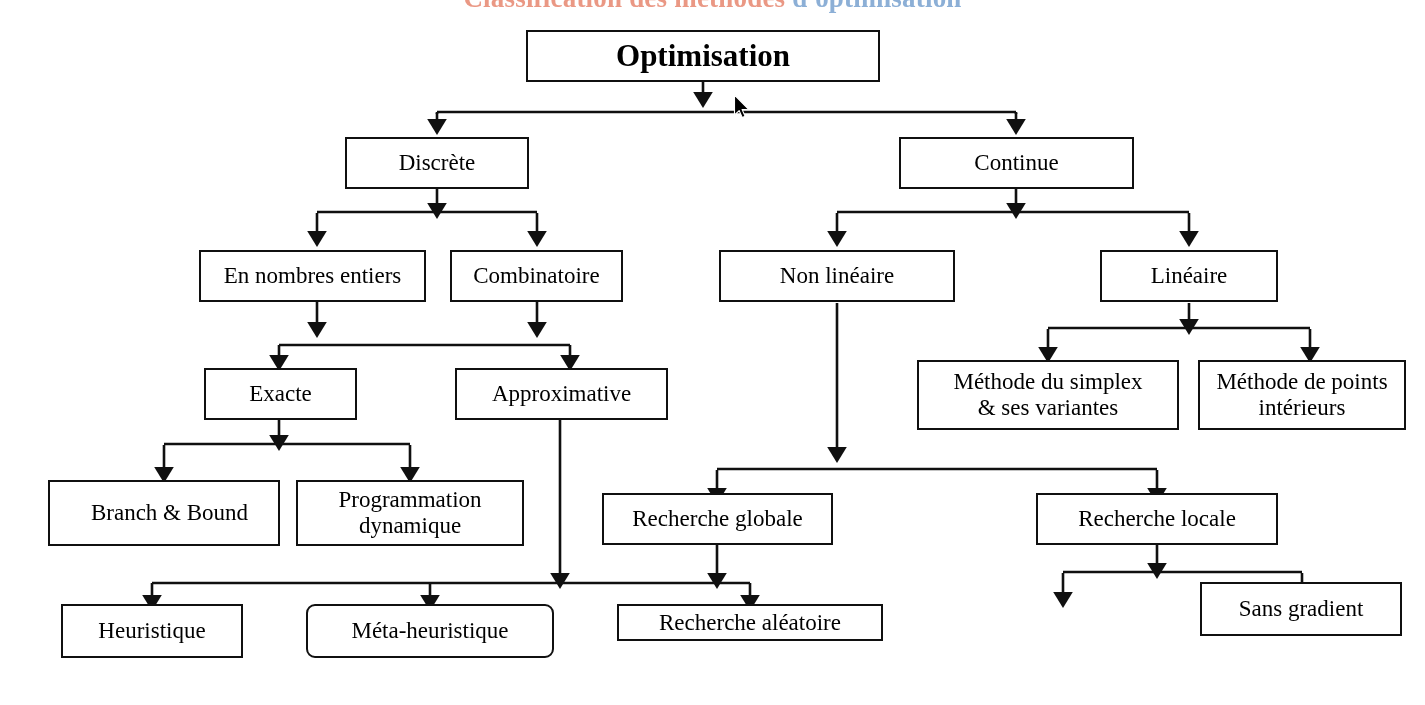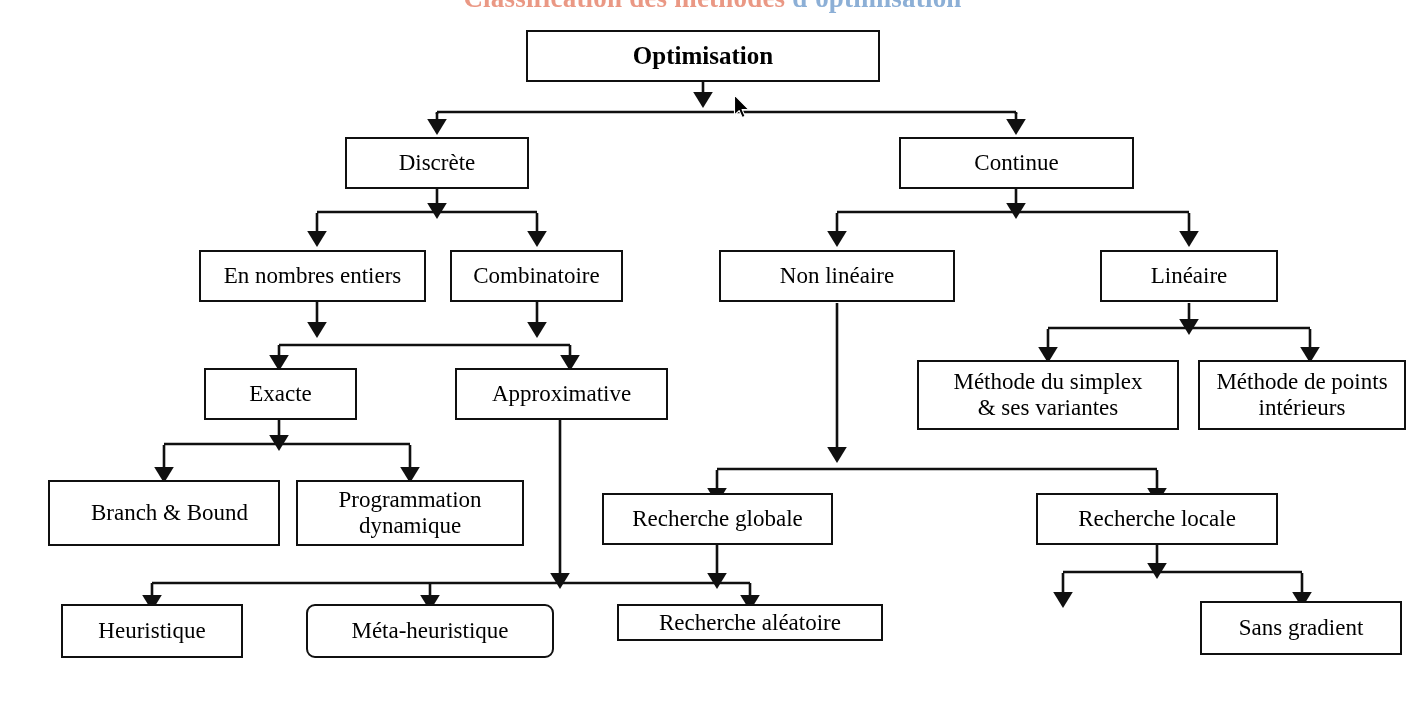--- a/index.html
+++ b/index.html
@@ -49,21 +49,21 @@
     justify-content: center;
     text-align: center;
     font-size: 23px;
     line-height: 1.12;
     color: #000000;
     padding: 0 6px;
     z-index: 3;
   }
   .node.root {
     font-weight: bold;
-    font-size: 25px;
+    font-size: 31px;
   }
   .node .lbl { display: block; }
 
   #cursor {
     position: absolute;
     left: 733px;
     top: 94px;
     width: 18px;
     height: 26px;
     z-index: 9;
@@ -193,21 +193,21 @@
 
   <div class="node" style="left:61px; top:604px; width:182px; height:54px;">
     <span class="lbl">Heuristique</span>
   </div>
   <div class="node" style="left:306px; top:604px; width:248px; height:54px;border-radius:9px;">
     <span class="lbl">Méta-heuristique</span>
   </div>
   <div class="node" style="left:617px; top:604px; width:266px; height:37px;">
     <span class="lbl">Recherche aléatoire</span>
   </div>
-  <div class="node" style="left:1200px; top:601px; width:202px; height:54px;">
+  <div class="node" style="left:1200px; top:582px; width:202px; height:54px;">
     <span class="lbl">Sans gradient</span>
   </div>
 
   <svg id="cursor" viewBox="0 0 18 26" xmlns="http://www.w3.org/2000/svg" style="left: 733px; top: 94px;">
     <path d="M1.5,1 L1.5,21 L6.2,16.6 L9.3,23.6 L12.1,22.3 L9.1,15.6 L15.4,15.2 Z" fill="#000000" stroke="#ffffff" stroke-width="1.1" stroke-linejoin="round"></path>
   </svg>
 
 </div>
 
 </body></html>

